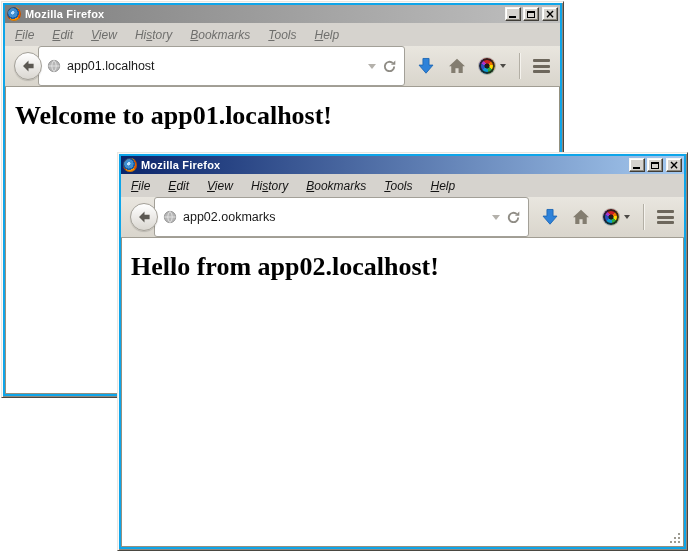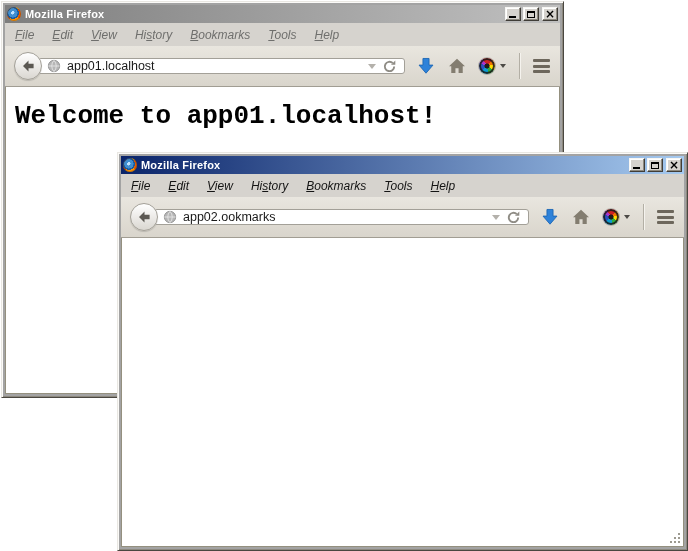--- a/index.html
+++ b/index.html
@@ -3,21 +3,21 @@
 <meta charset="utf-8">
 <style>
   html,body{margin:0;padding:0;}
   body{
     position:relative;width:688px;height:551px;background:#ffffff;overflow:hidden;
     font-family:"Liberation Sans",sans-serif;
   }
   
   .window{
     position:absolute;display:flex;flex-direction:column;box-sizing:border-box;
-    background:#a3a3a3;
+    background:#0ea5e9;
     border-top:1px solid #e9e7e2;border-left:1px solid #e9e7e2;
     border-right:1px solid #4a4741;border-bottom:1px solid #4a4741;
     box-shadow:inset 1px 1px 0 #fbfaf8, inset -1px -1px 0 #8d897f;
     padding:3px;
   }
   #win1{left:1px;top:1px;width:563px;height:397px;z-index:1;}
   #win2{left:117px;top:152px;width:571px;height:399px;z-index:2;}
 
   
   .titlebar{height:18px;flex:none;display:flex;align-items:center;gap:4px;padding:0 2px;}
@@ -59,21 +59,21 @@
     border-bottom:1px solid #a19d93;
   }
   .back-btn{
     width:28px;height:28px;border-radius:50%;flex:none;z-index:2;padding:0;cursor:default;
     background:linear-gradient(#ffffff,#dad7d1);
     border:1px solid #a3a098;
     box-shadow:0 1px 1px rgba(0,0,0,.15);
     display:flex;align-items:center;justify-content:center;
   }
   .urlbar{
-    flex:1;height:16px;box-sizing:border-box;margin-left:-4px;
+    flex:1;height:40px;box-sizing:border-box;margin-left:-4px;
     background:#fff;border:1px solid #a3a098;border-radius:3px;
     display:flex;align-items:center;gap:6px;padding:0 7px 0 8px;
     font-size:12.5px;color:#1a1a1a;
   }
   .url-text{white-space:nowrap;}
   .url-drop{
     margin-left:auto;width:0;height:0;
     border-left:4px solid transparent;border-right:4px solid transparent;
     border-top:5px solid #b4b1ab;cursor:default;
   }
@@ -95,21 +95,21 @@
   .sep{width:1px;height:26px;background:#b3afa5;box-shadow:1px 0 0 #f5f3ee;}
   .hamburger{display:flex;flex-direction:column;gap:2.5px;cursor:default;}
   .hamburger i{display:block;width:17px;height:3px;background:#6d675c;border-radius:1px;}
 
   
   .content{
     flex:1;background:#ffffff;border:1px solid #94907f;border-top:none;
     position:relative;overflow:hidden;
   }
   .content h1{
-    font-family:Liberation Mono, monospace;font-weight:bold;font-size:26px;
+    font-family:Liberation Serif, serif;font-weight:bold;font-size:26px;
     color:#000;margin:14px 0 0 9px;white-space:nowrap;
   }
   .grip{position:absolute;right:1px;bottom:1px;}
 </style>
 </head>
 <body>
 
 <div class="window" id="win1">
   <div class="titlebar inactive">
     <span class="ff-icon"></span>
@@ -245,20 +245,21 @@
       </span>
       <span class="sep"></span>
       <span class="hamburger">
           <i></i>
           <i></i>
           <i></i>
         </span>
     </div>
   </div>
   <div class="content">
+    <h1>Hello from app02.localhost!</h1>
     <svg class="grip" width="14" height="14" viewBox="0 0 14 14">
       <g>
         <rect x="11" y="3" width="2" height="2" fill="#ffffff"></rect>
           <rect x="10" y="2" width="2" height="2" fill="#9d9a90"></rect>
         <rect x="11" y="7" width="2" height="2" fill="#ffffff"></rect>
           <rect x="10" y="6" width="2" height="2" fill="#9d9a90"></rect>
         <rect x="11" y="11" width="2" height="2" fill="#ffffff"></rect>
           <rect x="10" y="10" width="2" height="2" fill="#9d9a90"></rect>
         <rect x="7" y="7" width="2" height="2" fill="#ffffff"></rect>
           <rect x="6" y="6" width="2" height="2" fill="#9d9a90"></rect>

